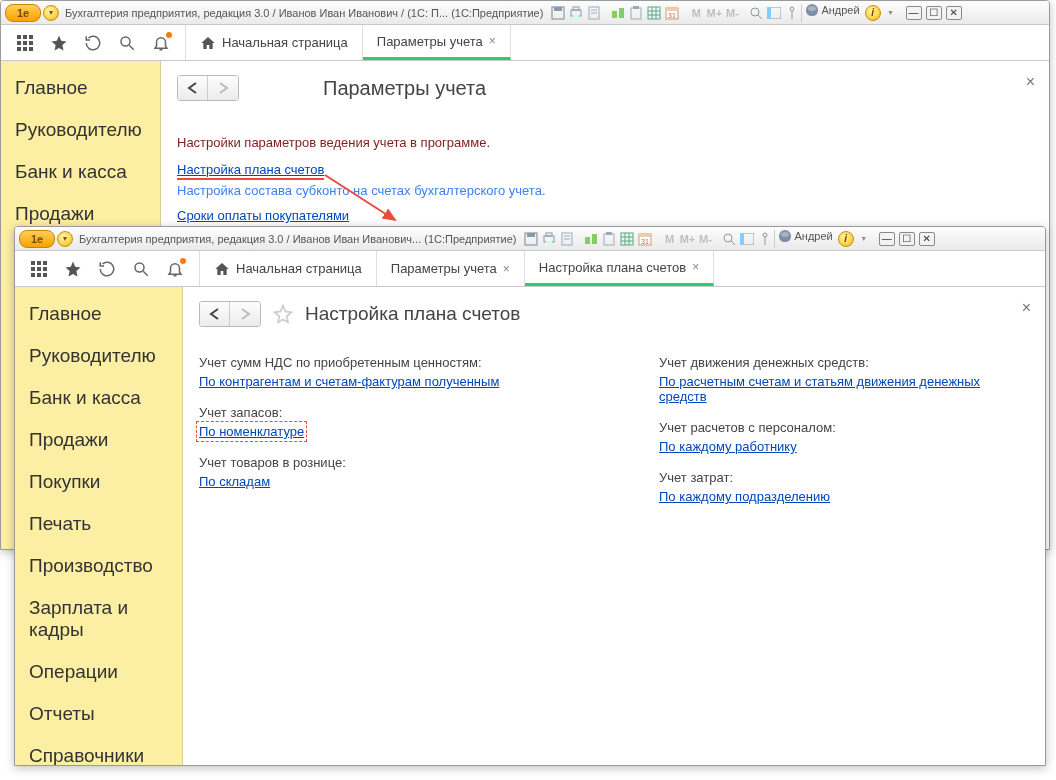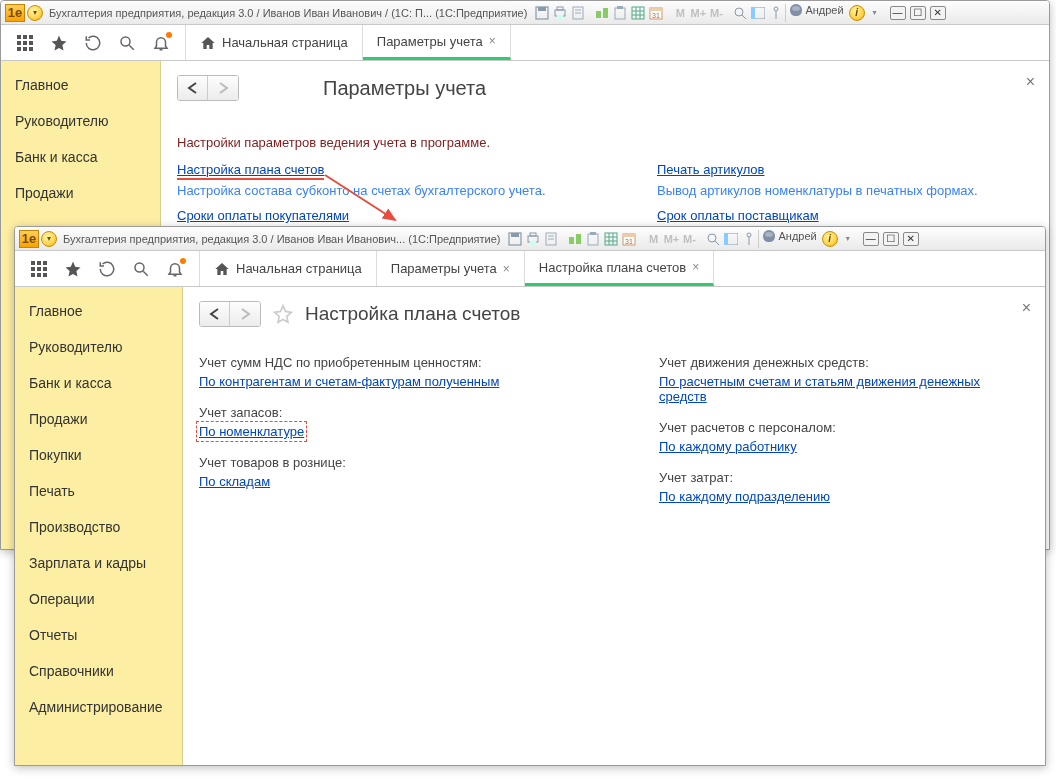--- a/index.html
+++ b/index.html
@@ -11,42 +11,42 @@
   .win2 { left: 14px; top: 226px; width: 1032px; height: 540px; z-index: 2; }
 
   .titlebar { height: 24px; background: linear-gradient(#fdfdfd,#eaeaea); border-bottom: 1px solid #c8c8c8; display:flex; align-items:center; padding: 0 4px; font-size:11px; color:#555; }
   .tb-left { display:flex; align-items:center; gap:2px; flex: 0 0 auto; }
   .tb-title { flex: 0 1 auto; white-space: nowrap; overflow:hidden; text-overflow:ellipsis; margin: 0 6px; }
   .tb-icons { display:flex; align-items:center; gap:0; }
   .tb-ico { width:18px; height:18px; display:flex; align-items:center; justify-content:center; color:#6a6a6a; }
   .tb-ico.sep { width: 6px; }
   .win-ctrl { display:flex; align-items:center; gap:4px; margin-left:6px;}
   .win-ctrl .wc { width:16px; height:14px; border:1px solid #8a8a8a; background:#f3f3f3; display:flex; align-items:center; justify-content:center; font-size:10px; color:#333; border-radius:2px;}
-  .ic1c { width:20px; height:18px; background: linear-gradient(#ffcf5a,#f8a200); border:1px solid #c98400; border-radius:0; font-size:13px; font-weight:bold; color:#7a4a00; display:flex; align-items:center; justify-content:center;}
+  .ic1c { width:36px; height:18px; background: linear-gradient(#ffcf5a,#f8a200); border:1px solid #c98400; border-radius:8px; font-size:11px; font-weight:bold; color:#7a4a00; display:flex; align-items:center; justify-content:center;}
   .dd { width:16px; height:16px; border-radius:50%; background: radial-gradient(circle at 40% 35%, #fff6b0, #ffd24a 60%, #e9a200); border: 1px solid #c99100; display:flex; align-items:center; justify-content:center; font-size:8px; color:#7a5300;}
   .user-chip { display:flex; align-items:flex-start; gap:3px; padding: 0 4px; border-left:1px solid #ccc; height:18px;}
   .user-head { width:12px;height:12px;background:#7f8fa6;border-radius:50% 50% 45% 45%; position:relative;}
   .user-head::after{content:"";position:absolute;left:2px;top:2px;width:8px;height:5px;border-radius:50%;background:#a8b3c4;}
   .info-i { width:16px;height:16px;border-radius:50%;background:radial-gradient(circle at 40% 35%,#fff59e,#ffd24a 60%, #e9a200); border:1px solid #c99100; display:flex;align-items:center;justify-content:center;font-weight:bold;font-style:italic;color:#6a4900;font-size:10px;}
 
   .toolbar { height: 36px; border-bottom: 1px solid #c8c8c8; display:flex; align-items:stretch; background:#fff; }
   .tool-left { display:flex; align-items:center; gap:14px; padding: 0 14px; }
   .tool-ico { width:20px; height:20px; display:flex; align-items:center; justify-content:center; color:#666; position:relative;}
   .bell-dot::after { content:""; position:absolute; top:-1px; right:-1px; width:6px; height:6px; background:#ff7a00; border-radius:50%; }
   .tabs { display:flex; align-items:stretch; }
   .tab { display:flex; align-items:center; gap:6px; padding: 0 14px; border-right: 1px solid #ddd; color:#444; }
   .tab.home { border-left: 1px solid #ddd;}
   .tab.active { border-bottom: 3px solid #2ecc71; background:#fff; }
   .tab .x { color:#888; font-size:12px; }
   .home-icon { display:inline-flex; }
 
   .body-area { position:absolute; top:60px; left:0; right:0; bottom:0; display:flex; }
   .sidebar { width: 160px; background:#fceea3; background: #fceea3; border-right: 1px solid #d7cf8f; padding-top: 6px; }
   .sidebar.wider { width: 168px; }
-  .side-item { padding: 10px 14px; color:#333; font-size:14px; }
+  .side-item { padding: 10px 14px; color:#333; font-size:19px; }
 
   .content { flex:1; padding: 14px 16px; position:relative; }
   .nav-row { display:flex; align-items:center; gap:12px; margin-bottom: 6px; }
   .nav-btns { display:flex; border:1px solid #bbb; border-radius:3px; overflow:hidden; height:26px;}
   .nav-btns .nb { width:30px; display:flex; align-items:center; justify-content:center; background: linear-gradient(#fdfdfd,#ececec); border-right:1px solid #ccc;}
   .nav-btns .nb:last-child{border-right:none;}
   .page-title { font-size: 20px; color:#444; }
   .page-title.small { font-size: 19px; }
   .subtitle { margin: 34px 0 12px; color:#7f1d1d; }
   .cols { display:flex; gap: 40px; }
@@ -243,25 +243,20 @@
         <div style="width:60px"></div>
         <div class="page-title">Параметры учета</div>
       </div>
       <div class="subtitle">Настройки параметров ведения учета в программе.</div>
       <div class="cols">
         <div class="col">
           <div><a><span class="link-red">Настройка плана счетов</span></a></div>
           <div class="muted" style="margin:6px 0 10px">Настройка состава субконто на счетах бухгалтерского учета.</div>
           <div><a>Сроки оплаты покупателями</a></div>
         </div>
-        <div class="col2">
-          <div><a>Печать артикулов</a></div>
-          <div class="muted" style="margin:6px 0 10px">Вывод артикулов номенклатуры в печатных формах.</div>
-          <div><a>Срок оплаты поставщикам</a></div>
-        </div>
       </div>
     </div>
   </div>
 </div>
 
 <svg class="arrow" style="left:320px; top:170px;" width="90" height="60">
   <defs>
       <marker id="ah" markerWidth="8" markerHeight="8" refX="6" refY="3" orient="auto">
         <path d="M0 0L7 3L0 6z" fill="#e74c3c"></path>
       </marker>

